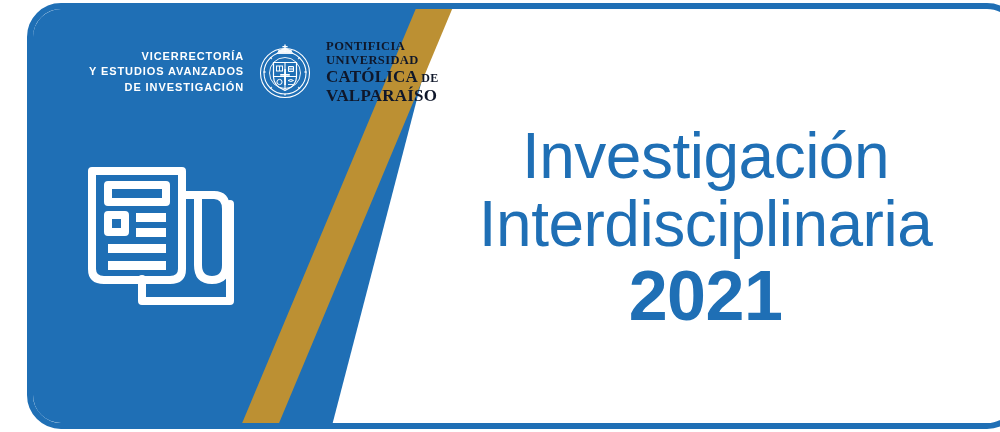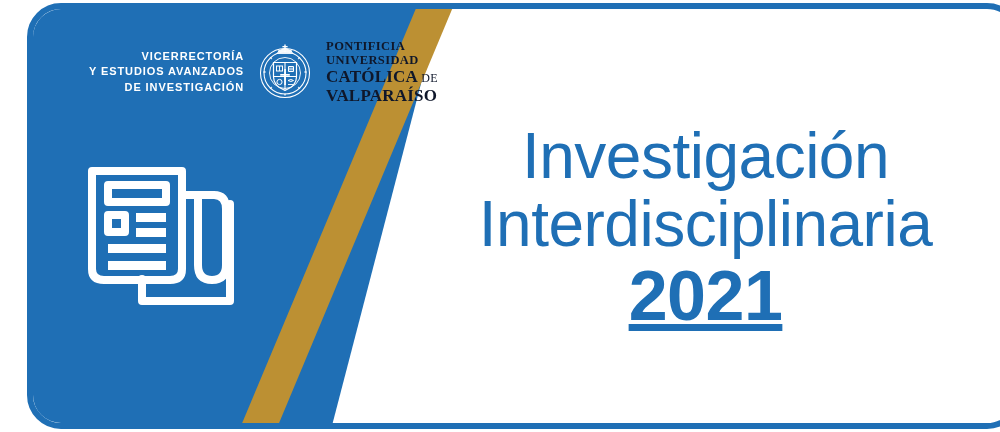--- a/index.html
+++ b/index.html
@@ -105,21 +105,21 @@
     letter-spacing: 0.4px;
   }
   .pucv-text .l3,
   .pucv-text .l4 {
     font-size: 17px;
     font-weight: bold;
     letter-spacing: 0.2px;
   }
   .pucv-text .small-de {
     font-size: 12px;
-    font-weight: normal;
+    font-weight: bold;
   }
 
   
   .news-icon {
     position: absolute;
     left: 45px;
     top: 140px;
     width: 162px;
     height: 162px;
   }
@@ -151,21 +151,20 @@
     line-height: 1.06;
     letter-spacing: -0.5px;
     margin-top: 4px;
   }
   .t-year {
     font-size: 70px;
     font-weight: bold;
     line-height: 1.0;
     letter-spacing: -0.5px;
     margin-top: 2px;
-    text-decoration: underline;
   }
 </style>
 </head>
 <body>
 
 <div class="banner">
   <div class="card-frame">
 
     <div class="band-clip">
       <div class="blue-panel"></div>

